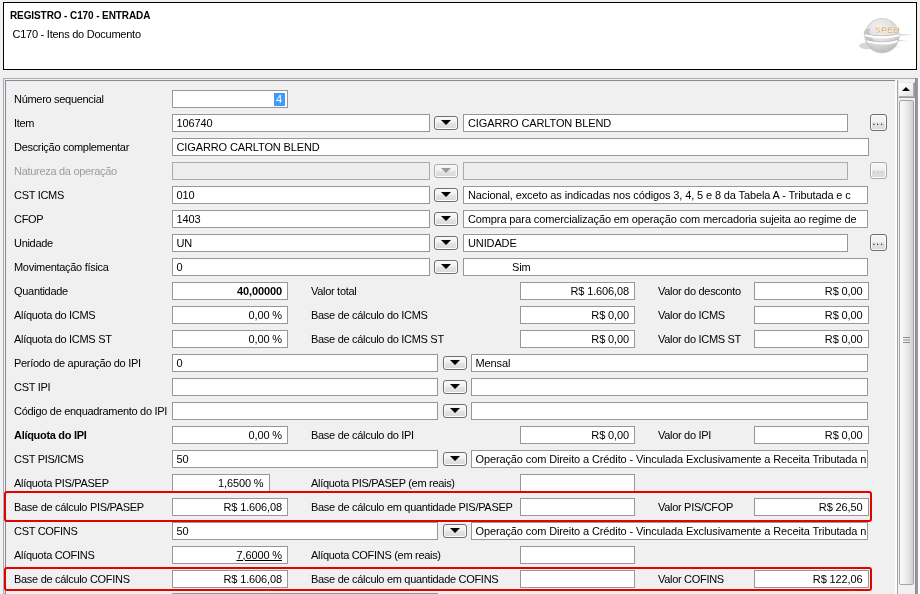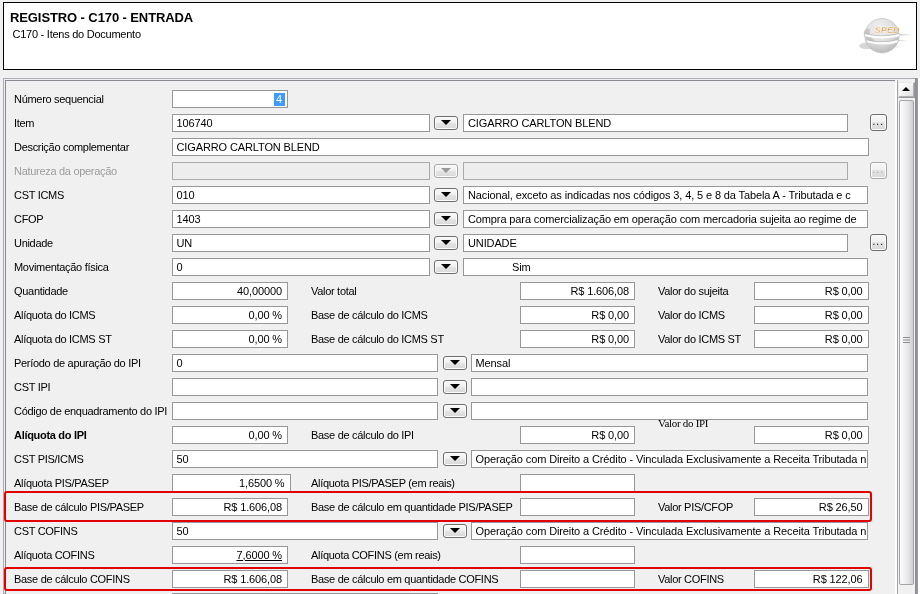--- a/index.html
+++ b/index.html
@@ -12,21 +12,21 @@
 .dd{position:absolute;width:24px;height:14.5px;border:1px solid #6e6e6e;border-radius:3px;background:linear-gradient(#f7f7f7 0%,#f1f1f1 45%,#e4e4e4 50%,#d9d9d9 100%);box-shadow:inset 0 0 0 1px #fcfcfc}
 .dd:after{content:"";position:absolute;left:50%;top:50%;margin-left:-5px;margin-top:-2.5px;border-left:5px solid transparent;border-right:5px solid transparent;border-top:5px solid #000}
 .ddd{border-color:#a9a9a9}
 .ddd:after{border-top-color:#999999}
 .btn3{position:absolute;width:17.5px;height:17px;border:1px solid #6e6e6e;border-radius:3px;background:linear-gradient(#f7f7f7 0%,#f1f1f1 45%,#e4e4e4 50%,#d9d9d9 100%);box-shadow:inset 0 0 0 1px #fcfcfc;text-align:center;line-height:13px;font-size:10px;letter-spacing:1px;color:#000}
 .btnd{border-color:#a9a9a9;color:#a6a6a6}
 .red{position:absolute;border:2px solid #e00300;border-radius:3px}
 </style></head><body>
 <div id="pg">
 <div class="abs" style="left:3px;top:2px;width:914px;height:68px;background:#fff;border:1.8px solid #000"></div>
-<div class="abs" style="left:10px;top:9.5px;font-size:13px;font-weight:bold;letter-spacing:-0.1px">REGISTRO - C170 - ENTRADA</div>
+<div class="abs" style="left:10px;top:9.5px;font-size:10px;font-weight:bold;letter-spacing:-0.1px">REGISTRO - C170 - ENTRADA</div>
 <div class="abs" style="left:12.5px;top:27.5px;font-size:11px;letter-spacing:-0.25px">C170 - Itens do Documento</div>
 <svg class="abs" style="left:840px;top:12px" width="80" height="46" viewBox="0 0 80 46">
 <defs>
 <radialGradient id="sp" cx="42%" cy="28%" r="75%">
 <stop offset="0%" stop-color="#f1f1f1"></stop>
           <stop offset="45%" stop-color="#e2e2e2"></stop>
           <stop offset="75%" stop-color="#cecece"></stop>
           <stop offset="100%" stop-color="#b7b7b7"></stop>
 </radialGradient>
 <linearGradient id="tl" x1="0" y1="0" x2="1" y2="0">
@@ -75,24 +75,24 @@
 <div class="lbl" style="left:14px;top:237.0px;">Unidade</div>
 <div class="inp" style="left:171.5px;top:233.5px;width:258px;height:18px;">UN</div>
 <div class="dd" style="left:434px;top:235.5px;"></div>
 <div class="inp" style="left:463px;top:233.5px;width:384.5px;height:18px;">UNIDADE</div>
 <div class="btn3" style="left:869.5px;top:234.0px;">...</div>
 <div class="lbl" style="left:14px;top:261.0px;">Movimentação física</div>
 <div class="inp" style="left:171.5px;top:257.5px;width:258px;height:18px;">0</div>
 <div class="dd" style="left:434px;top:259.5px;"></div>
 <div class="inp" style="left:463px;top:257.5px;width:405px;height:18px;padding-left:48px;">Sim</div>
 <div class="lbl" style="left:14px;top:285.0px;">Quantidade</div>
-<div class="inp num" style="left:171.5px;top:281.5px;width:116.5px;height:18px;">40,00000</div>
+<div class="inp num" style="left:171.5px;top:281.5px;width:116.5px;height:18px;font-weight:bold;">40,00000</div>
 <div class="lbl" style="left:311px;top:285.0px;">Valor total</div>
 <div class="inp num" style="left:520px;top:281.5px;width:115px;height:18px;">R$ 1.606,08</div>
-<div class="lbl" style="left:658px;top:285.0px;">Valor do sujeita</div>
+<div class="lbl" style="left:658px;top:285.0px;">Valor do desconto</div>
 <div class="inp num" style="left:754px;top:281.5px;width:114.5px;height:18px;">R$ 0,00</div>
 <div class="lbl" style="left:14px;top:309.0px;">Alíquota do ICMS</div>
 <div class="inp num" style="left:171.5px;top:305.5px;width:116.5px;height:18px;">0,00 %</div>
 <div class="lbl" style="left:311px;top:309.0px;">Base de cálculo do ICMS</div>
 <div class="inp num" style="left:520px;top:305.5px;width:115px;height:18px;">R$ 0,00</div>
 <div class="lbl" style="left:658px;top:309.0px;">Valor do ICMS</div>
 <div class="inp num" style="left:754px;top:305.5px;width:114.5px;height:18px;">R$ 0,00</div>
 <div class="lbl" style="left:14px;top:333.0px;">Alíquota do ICMS ST</div>
 <div class="inp num" style="left:171.5px;top:329.5px;width:116.5px;height:18px;">0,00 %</div>
 <div class="lbl" style="left:311px;top:333.0px;">Base de cálculo do ICMS ST</div>
@@ -108,28 +108,28 @@
 <div class="dd" style="left:442.5px;top:379.5px;"></div>
 <div class="inp" style="left:470.5px;top:377.5px;width:397.5px;height:18px;"></div>
 <div class="lbl" style="left:14px;top:405.0px;">Código de enquadramento do IPI</div>
 <div class="inp" style="left:171.5px;top:401.5px;width:266px;height:18px;"></div>
 <div class="dd" style="left:442.5px;top:403.5px;"></div>
 <div class="inp" style="left:470.5px;top:401.5px;width:397.5px;height:18px;"></div>
 <div class="lbl" style="left:14px;top:429.0px;font-weight:bold;">Alíquota do IPI</div>
 <div class="inp num" style="left:171.5px;top:425.5px;width:116.5px;height:18px;">0,00 %</div>
 <div class="lbl" style="left:311px;top:429.0px;">Base de cálculo do IPI</div>
 <div class="inp num" style="left:520px;top:425.5px;width:115px;height:18px;">R$ 0,00</div>
-<div class="lbl" style="left:658px;top:417px;font-family:Liberation Serif, serif;">Valor do IPI</div>
+<div class="lbl" style="left:658px;top:429.0px;">Valor do IPI</div>
 <div class="inp num" style="left:754px;top:425.5px;width:114.5px;height:18px;">R$ 0,00</div>
 <div class="lbl" style="left:14px;top:453.0px;">CST PIS/ICMS</div>
 <div class="inp" style="left:171.5px;top:449.5px;width:266px;height:18px;">50</div>
 <div class="dd" style="left:442.5px;top:451.5px;"></div>
 <div class="inp" style="left:470.5px;top:449.5px;width:397.5px;height:18px;">Operação com Direito a Crédito - Vinculada Exclusivamente a Receita Tributada n</div>
 <div class="lbl" style="left:14px;top:477.0px;">Alíquota PIS/PASEP</div>
-<div class="inp num" style="left:171.5px;top:473.5px;width:119px;height:18px;">1,6500 %</div>
+<div class="inp num" style="left:171.5px;top:473.5px;width:98px;height:18px;">1,6500 %</div>
 <div class="lbl" style="left:311px;top:477.0px;">Alíquota PIS/PASEP (em reais)</div>
 <div class="inp num" style="left:520px;top:473.5px;width:115px;height:18px;"></div>
 <div class="lbl" style="left:14px;top:501.0px;">Base de cálculo PIS/PASEP</div>
 <div class="inp num" style="left:171.5px;top:497.5px;width:116.5px;height:18px;">R$ 1.606,08</div>
 <div class="lbl" style="left:311px;top:501.0px;">Base de cálculo em quantidade PIS/PASEP</div>
 <div class="inp num" style="left:520px;top:497.5px;width:115px;height:18px;"></div>
 <div class="lbl" style="left:658px;top:501.0px;">Valor PIS/CFOP</div>
 <div class="inp num" style="left:754px;top:497.5px;width:114.5px;height:18px;">R$ 26,50</div>
 <div class="lbl" style="left:14px;top:525.0px;">CST COFINS</div>
 <div class="inp" style="left:171.5px;top:521.5px;width:266px;height:18px;">50</div>

